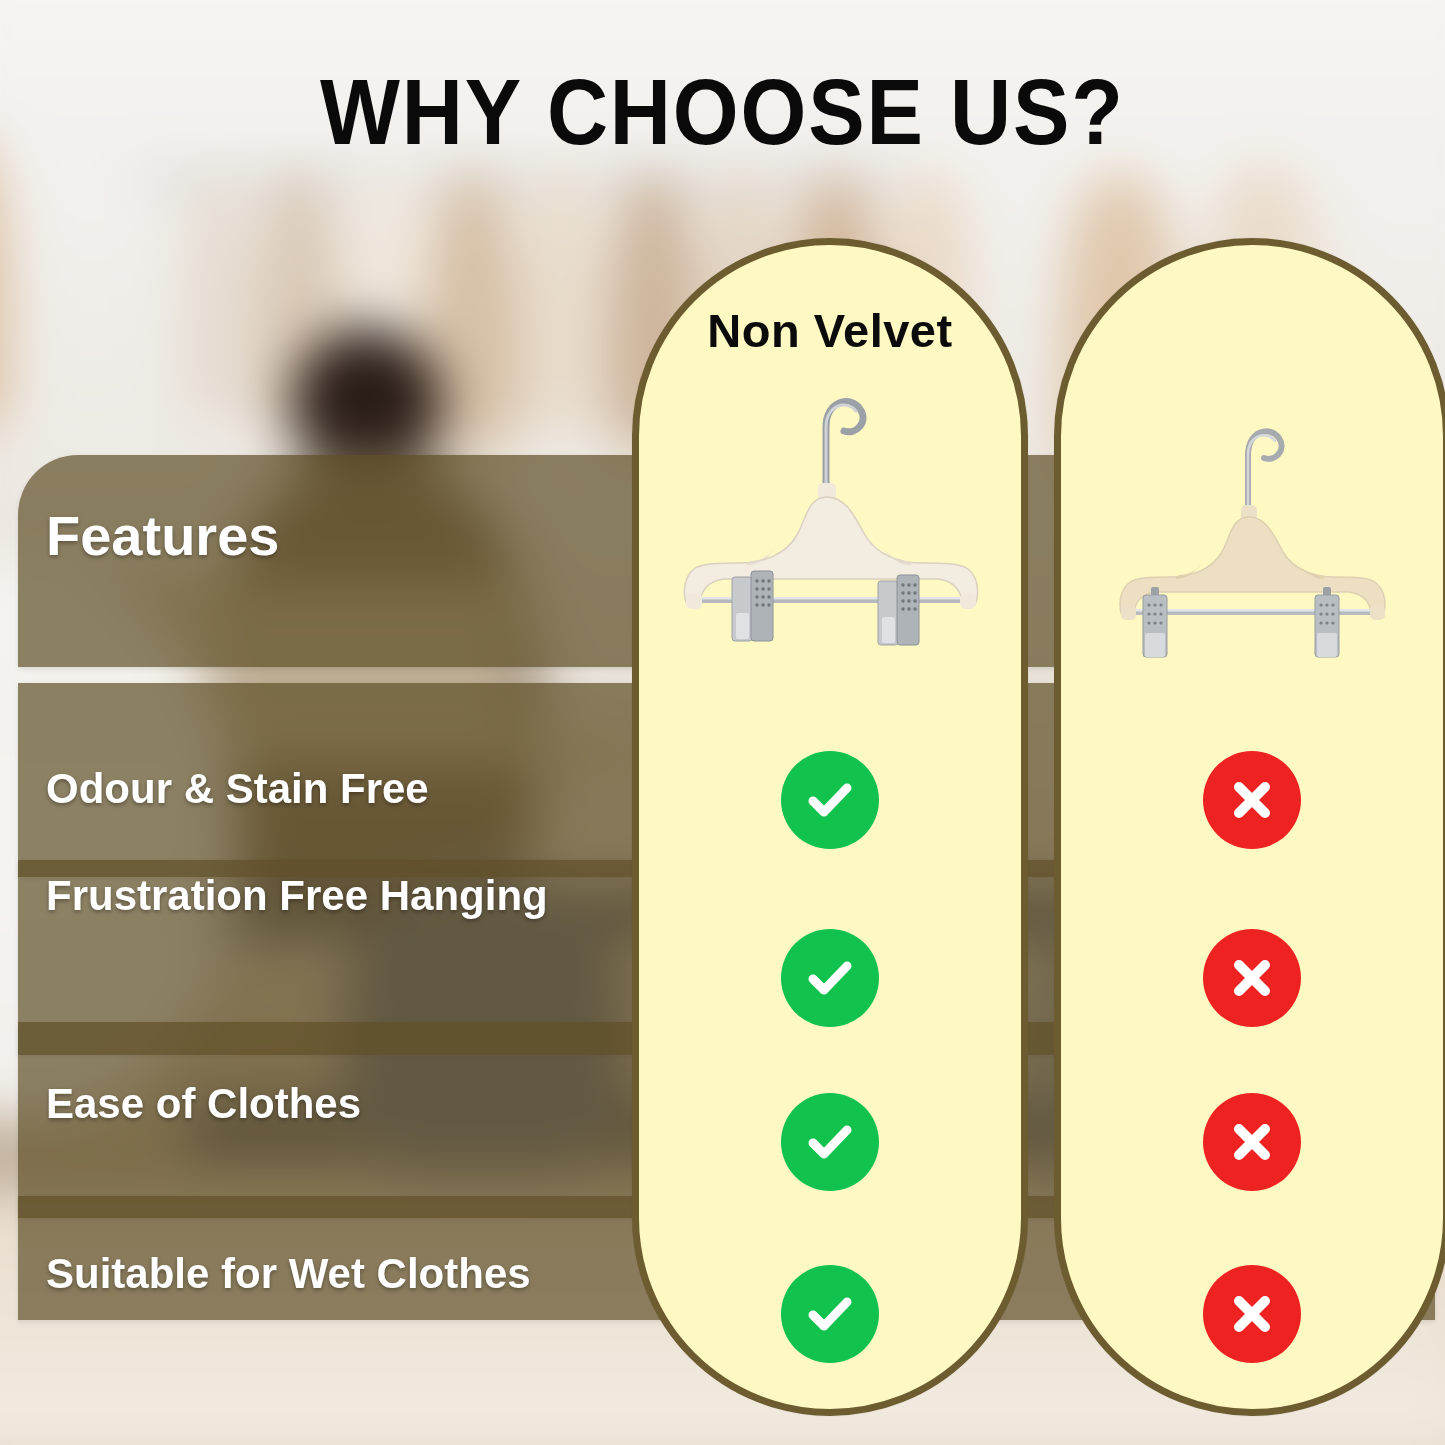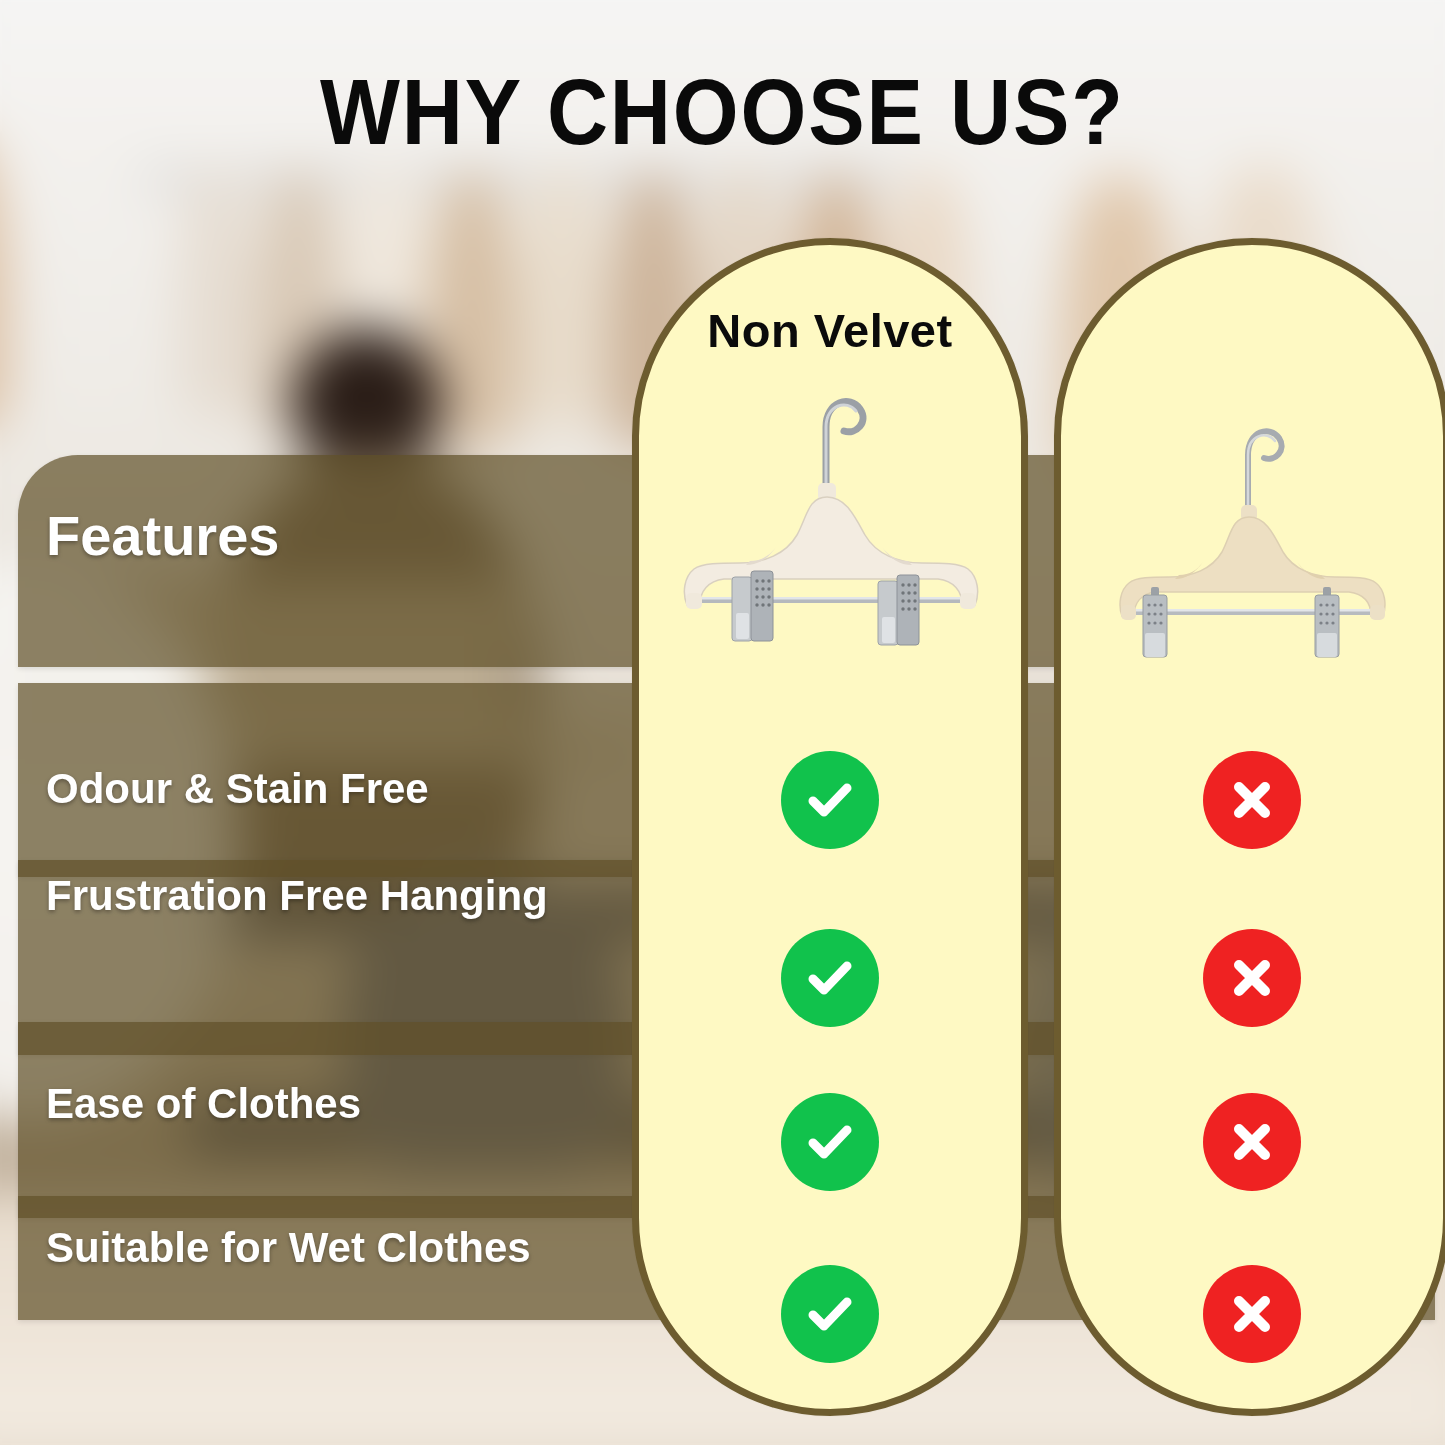--- a/index.html
+++ b/index.html
@@ -139,21 +139,21 @@
 
     <div class="bar" style="top:860px;height:195px;width:1417px;">
       <div class="bar-label small" style="top:12px;">Frustration Free Hanging</div>
     </div>
 
     <div class="bar" style="top:1022px;height:196px;width:1410px;">
       <div class="bar-label small" style="top:58px;">Ease of Clothes</div>
     </div>
 
     <div class="bar last" style="top:1196px;height:124px;width:1417px;">
-      <div class="bar-label small" style="top:28px;">Suitable for Wet Clothes</div>
+      <div class="bar-label small" style="top:54px;">Suitable for Wet Clothes</div>
     </div>
   </div>
 
   <div class="pill" id="pill-nonvelvet">
     <div class="col-head">Non Velvet</div>
 
     <div class="hanger" style="top:112px;width:360px;height:310px;">
       <svg width="360" height="310" viewBox="0 0 360 310" aria-hidden="true">
 
         <path d="M176 128 L176 70 C176 44 200 38 210 52 C219 65 206 78 194 74" fill="none" stroke="#9ba0a6" stroke-width="7" stroke-linecap="round"></path>

